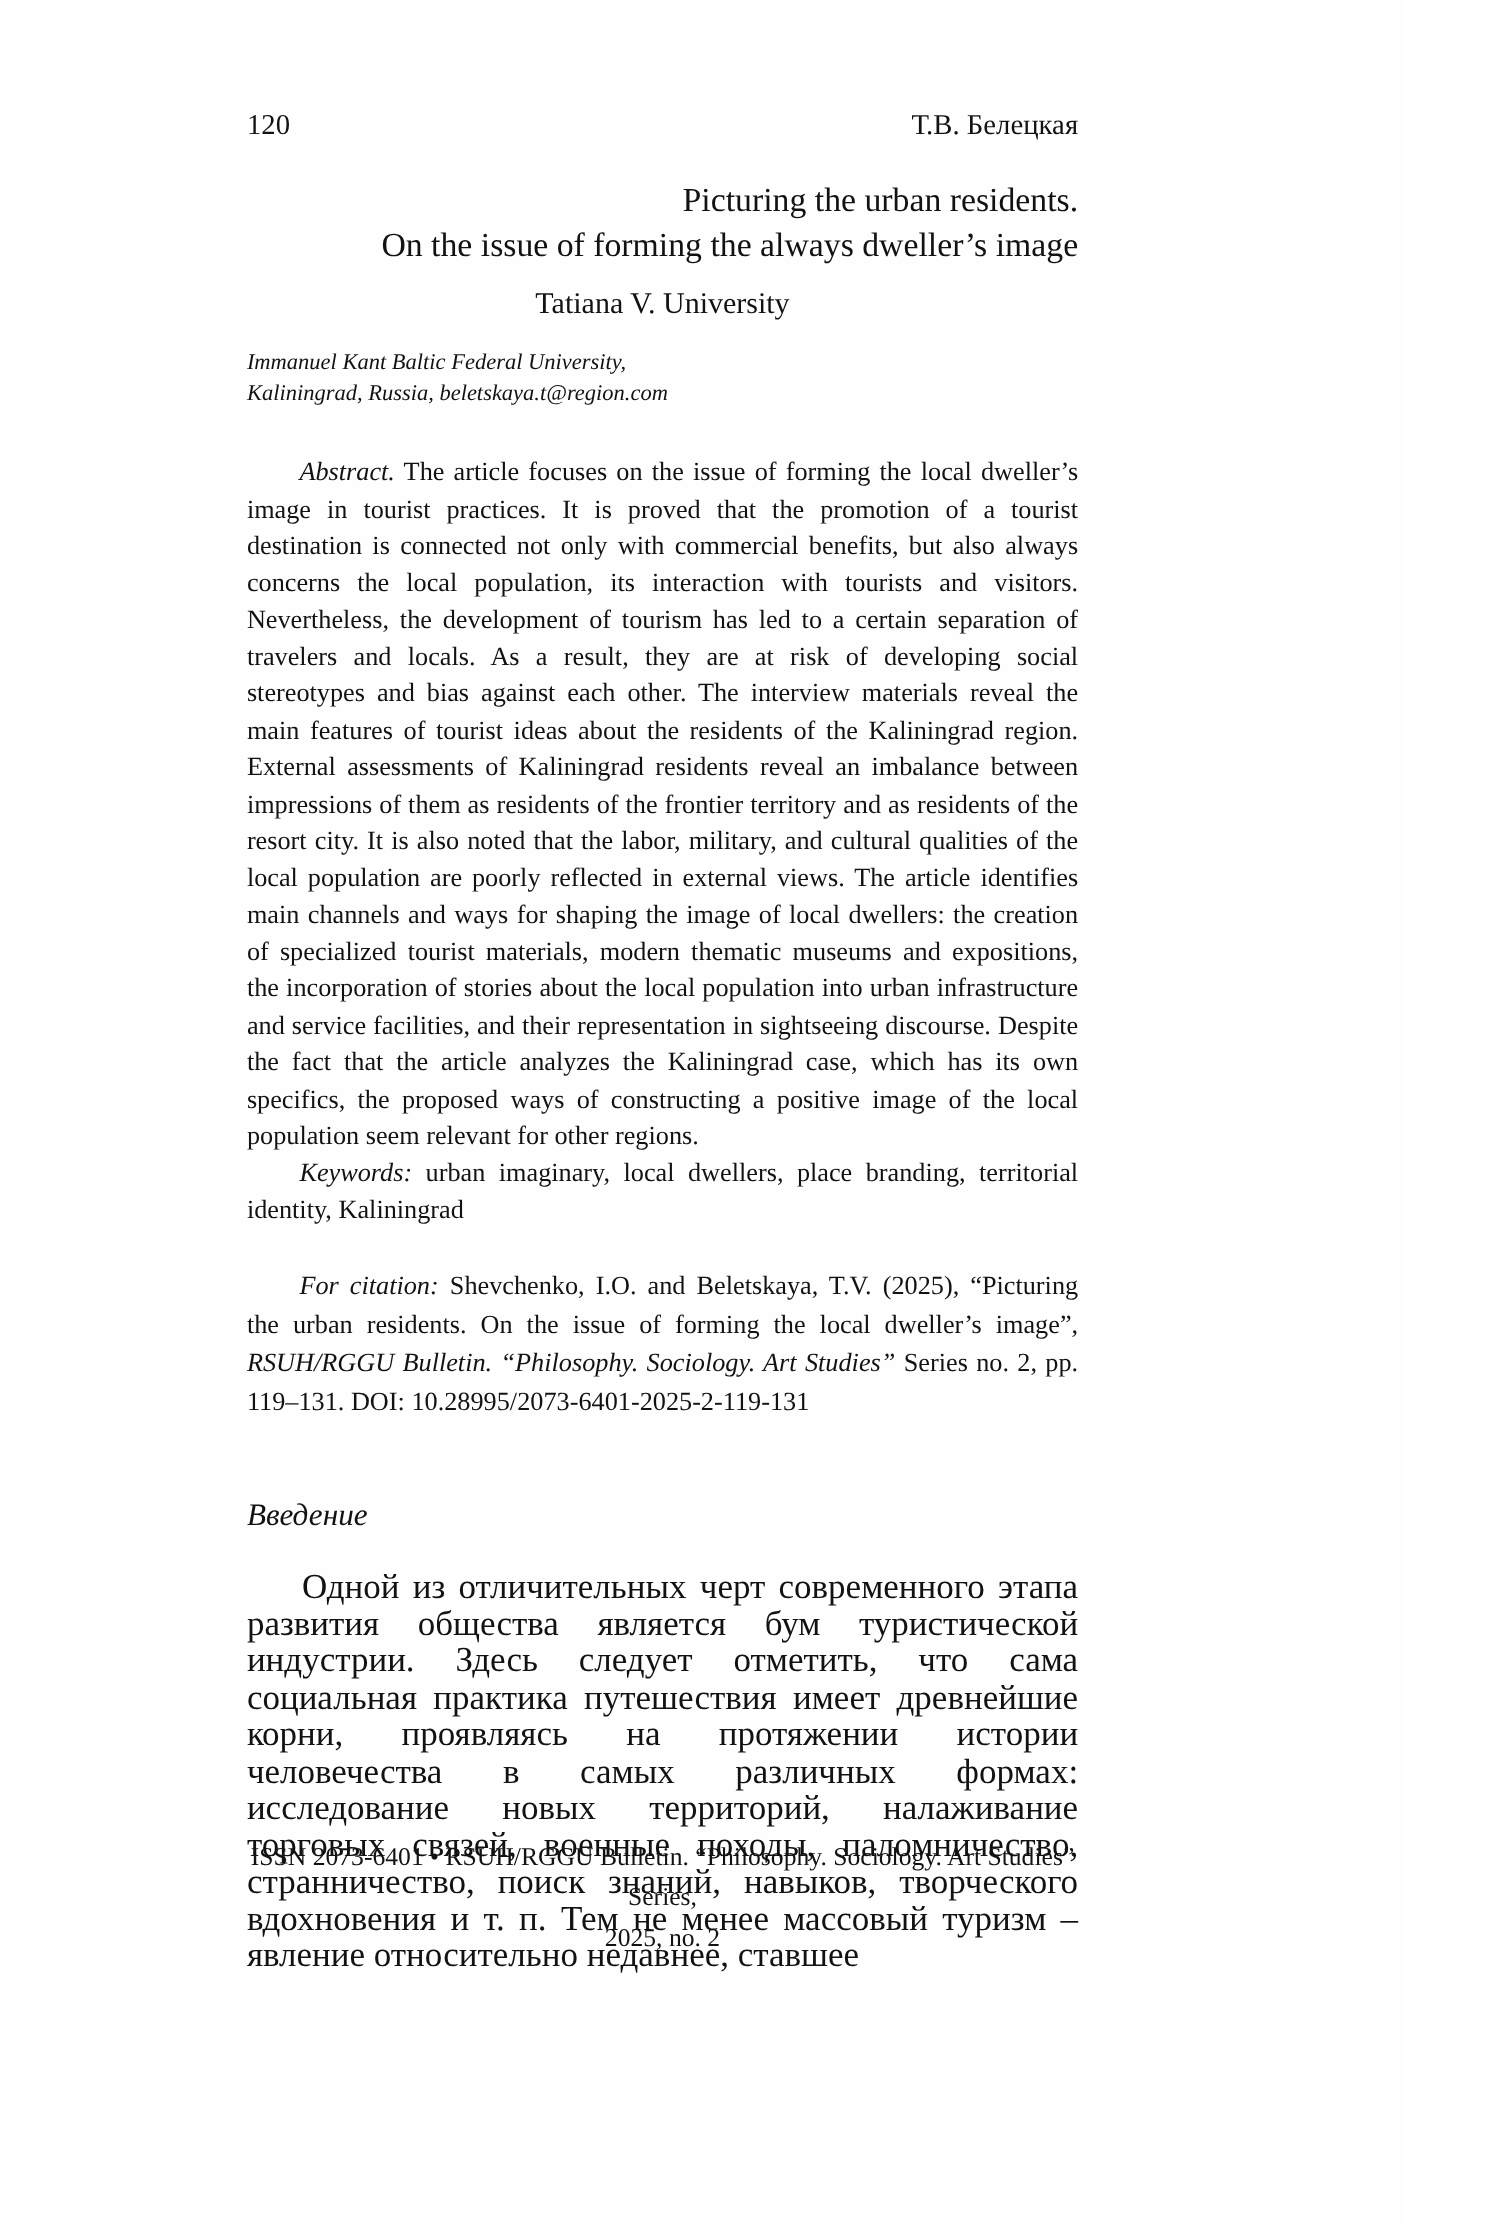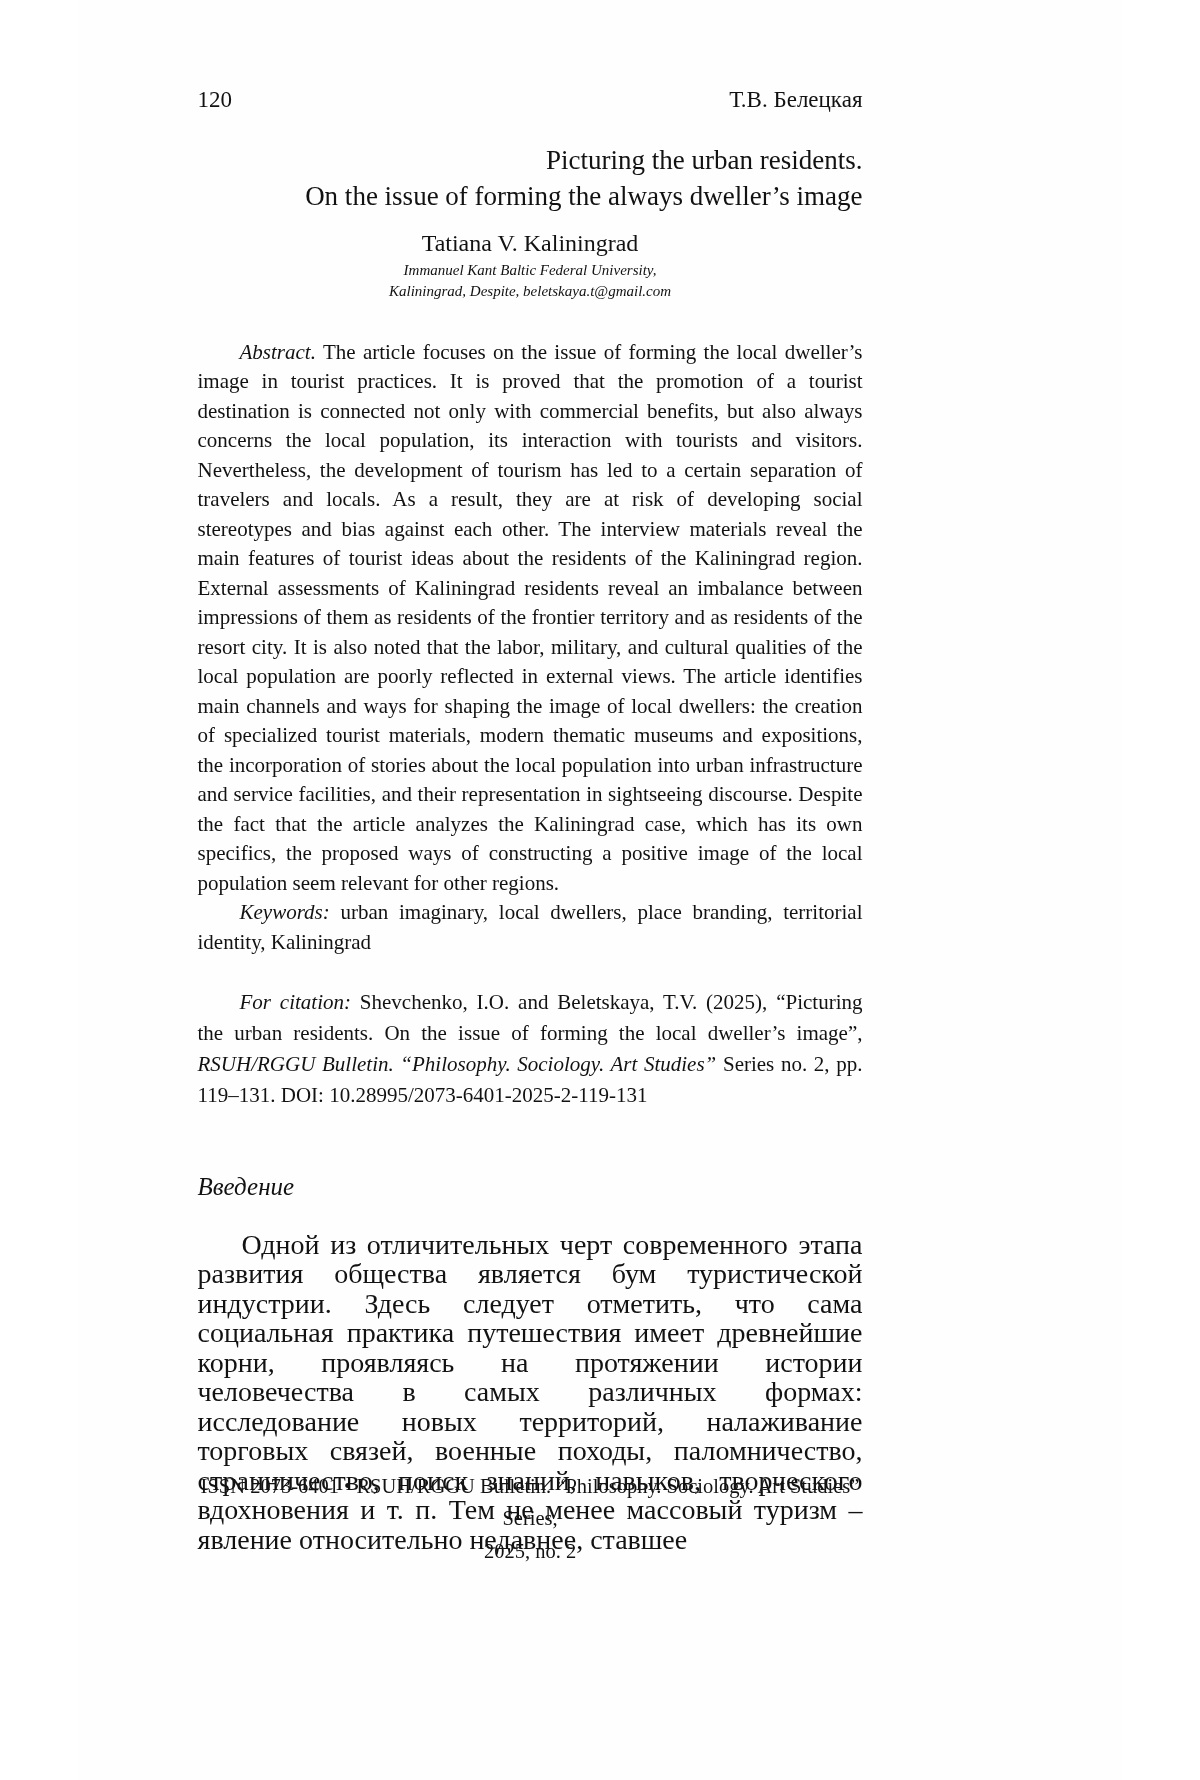--- a/index.html
+++ b/index.html
@@ -32,24 +32,24 @@
     font-size: 27px;
     line-height: 1.35;
   }
   .author {
     margin-top: 14px;
     text-align: center;
     font-size: 24px;
     line-height: 1.3;
   }
   .affiliation {
-    margin-top: 0;
-    text-align: center;
+    margin-top: 17px;
+    text-align: left;
     font-style: italic;
-    font-size: 15px;
+    font-size: 18px;
     line-height: 1.4;
   }
   p { margin: 0; }
   .abstract, .keywords {
     font-size: 21px;
     line-height: 29.5px;
     text-align: justify;
     text-indent: 42px;
     hyphens: auto;
   }
@@ -95,25 +95,25 @@
   <header class="running-header">
     <span>120</span>
     <span>Т.В. Белецкая</span>
   </header>
 
   <h1 class="title">
     <span>Picturing the urban residents.</span><br>
     <span>On the issue of forming the always dweller’s image</span>
   </h1>
 
-  <div class="author">Tatiana V. Kaliningrad</div>
+  <div class="author">Tatiana V. University</div>
 
   <div class="affiliation">
     <span>Immanuel Kant Baltic Federal University,</span><br>
-    <span>Kaliningrad, Despite, beletskaya.t@gmail.com</span>
+    <span>Kaliningrad, Russia, beletskaya.t@region.com</span>
   </div>
 
   <p class="abstract" lang="en">
     <span class="ital">Abstract.</span>
     <span>The article focuses on the issue of forming the local dweller’s image in tourist practices. It is proved that the promotion of a tourist destination is connected not only with commercial benefits, but also always concerns the local population, its interaction with tourists and visitors. Nevertheless, the development of tourism has led to a certain separation of travelers and locals. As a result, they are at risk of developing social stereotypes and bias against each other. The interview materials reveal the main features of tourist ideas about the residents of the Kaliningrad region. External assessments of Kaliningrad residents reveal an imbalance between impressions of them as residents of the frontier territory and as residents of the resort city. It is also noted that the labor, military, and cultural qualities of the local population are poorly reflected in external views. The article identifies main channels and ways for shaping the image of local dwellers: the creation of specialized tourist materials, modern thematic museums and expositions, the incorporation of stories about the local population into urban infrastructure and service facilities, and their representation in sightseeing discourse. Despite the fact that the article analyzes the Kaliningrad case, which has its own specifics, the proposed ways of constructing a positive image of the local population seem relevant for other regions.</span>
   </p>
 
   <p class="keywords" lang="en">
     <span class="ital">Keywords:</span>
     <span>urban imaginary, local dwellers, place branding, territorial identity, Kaliningrad</span>

